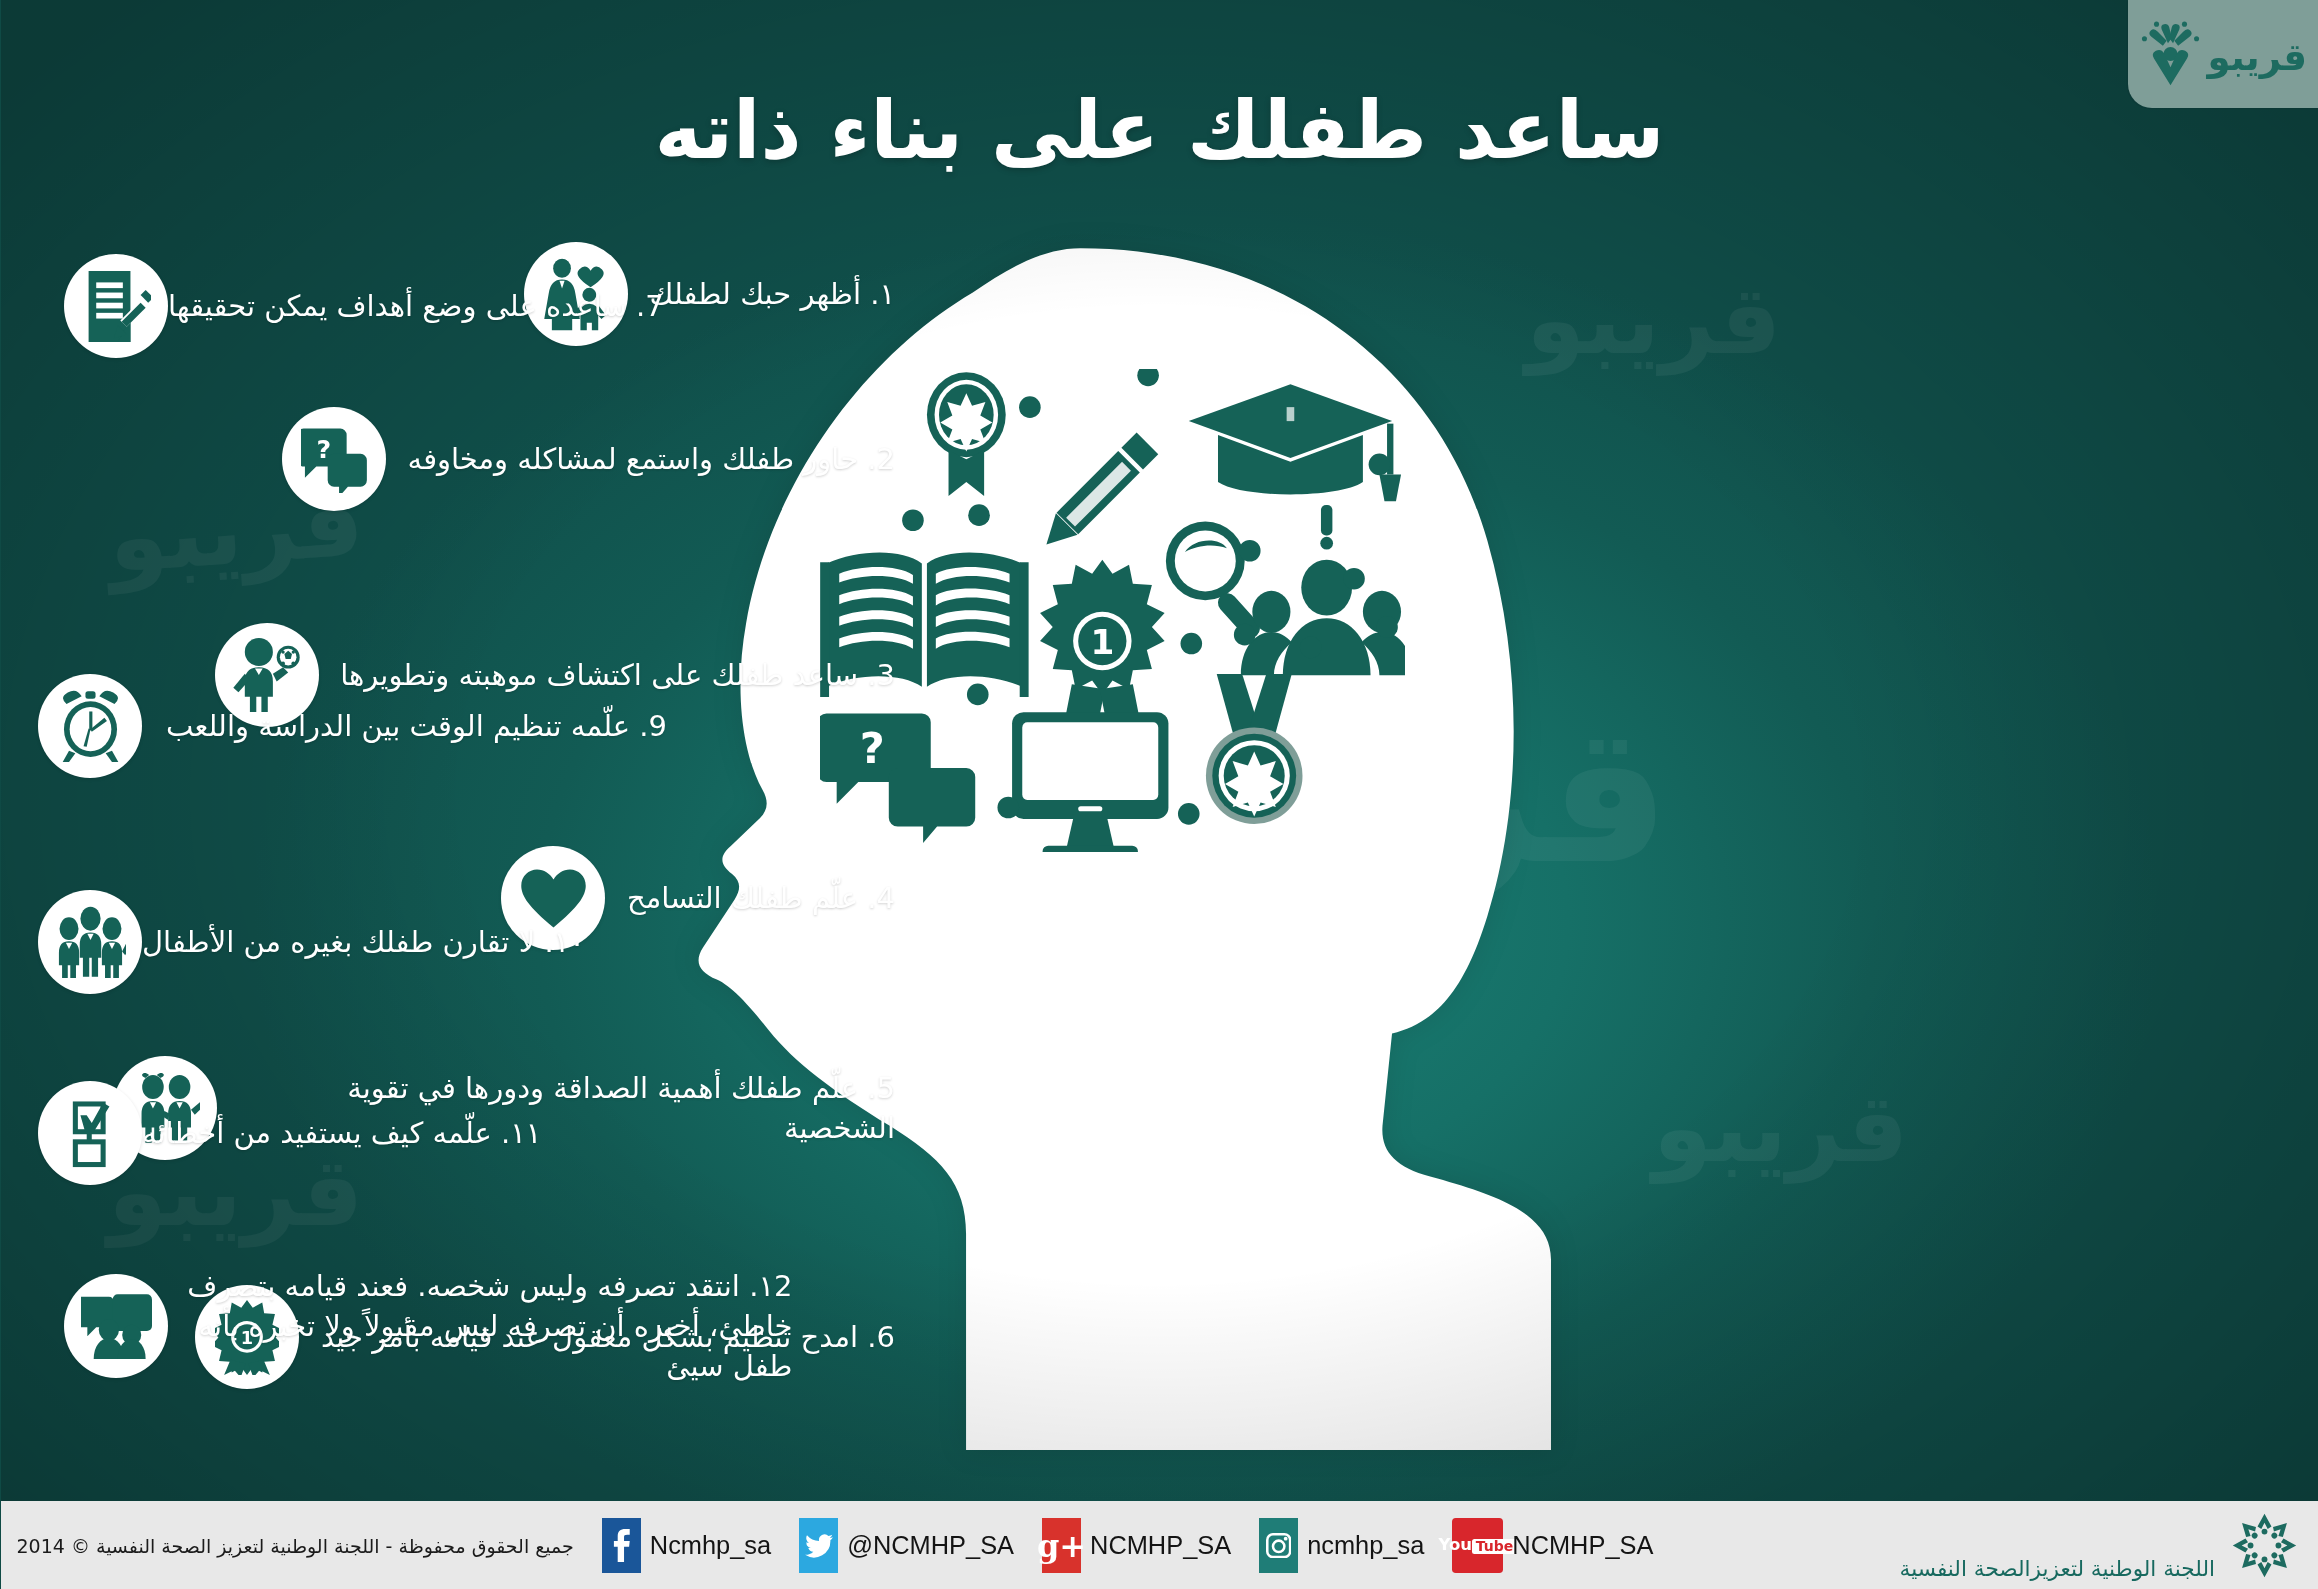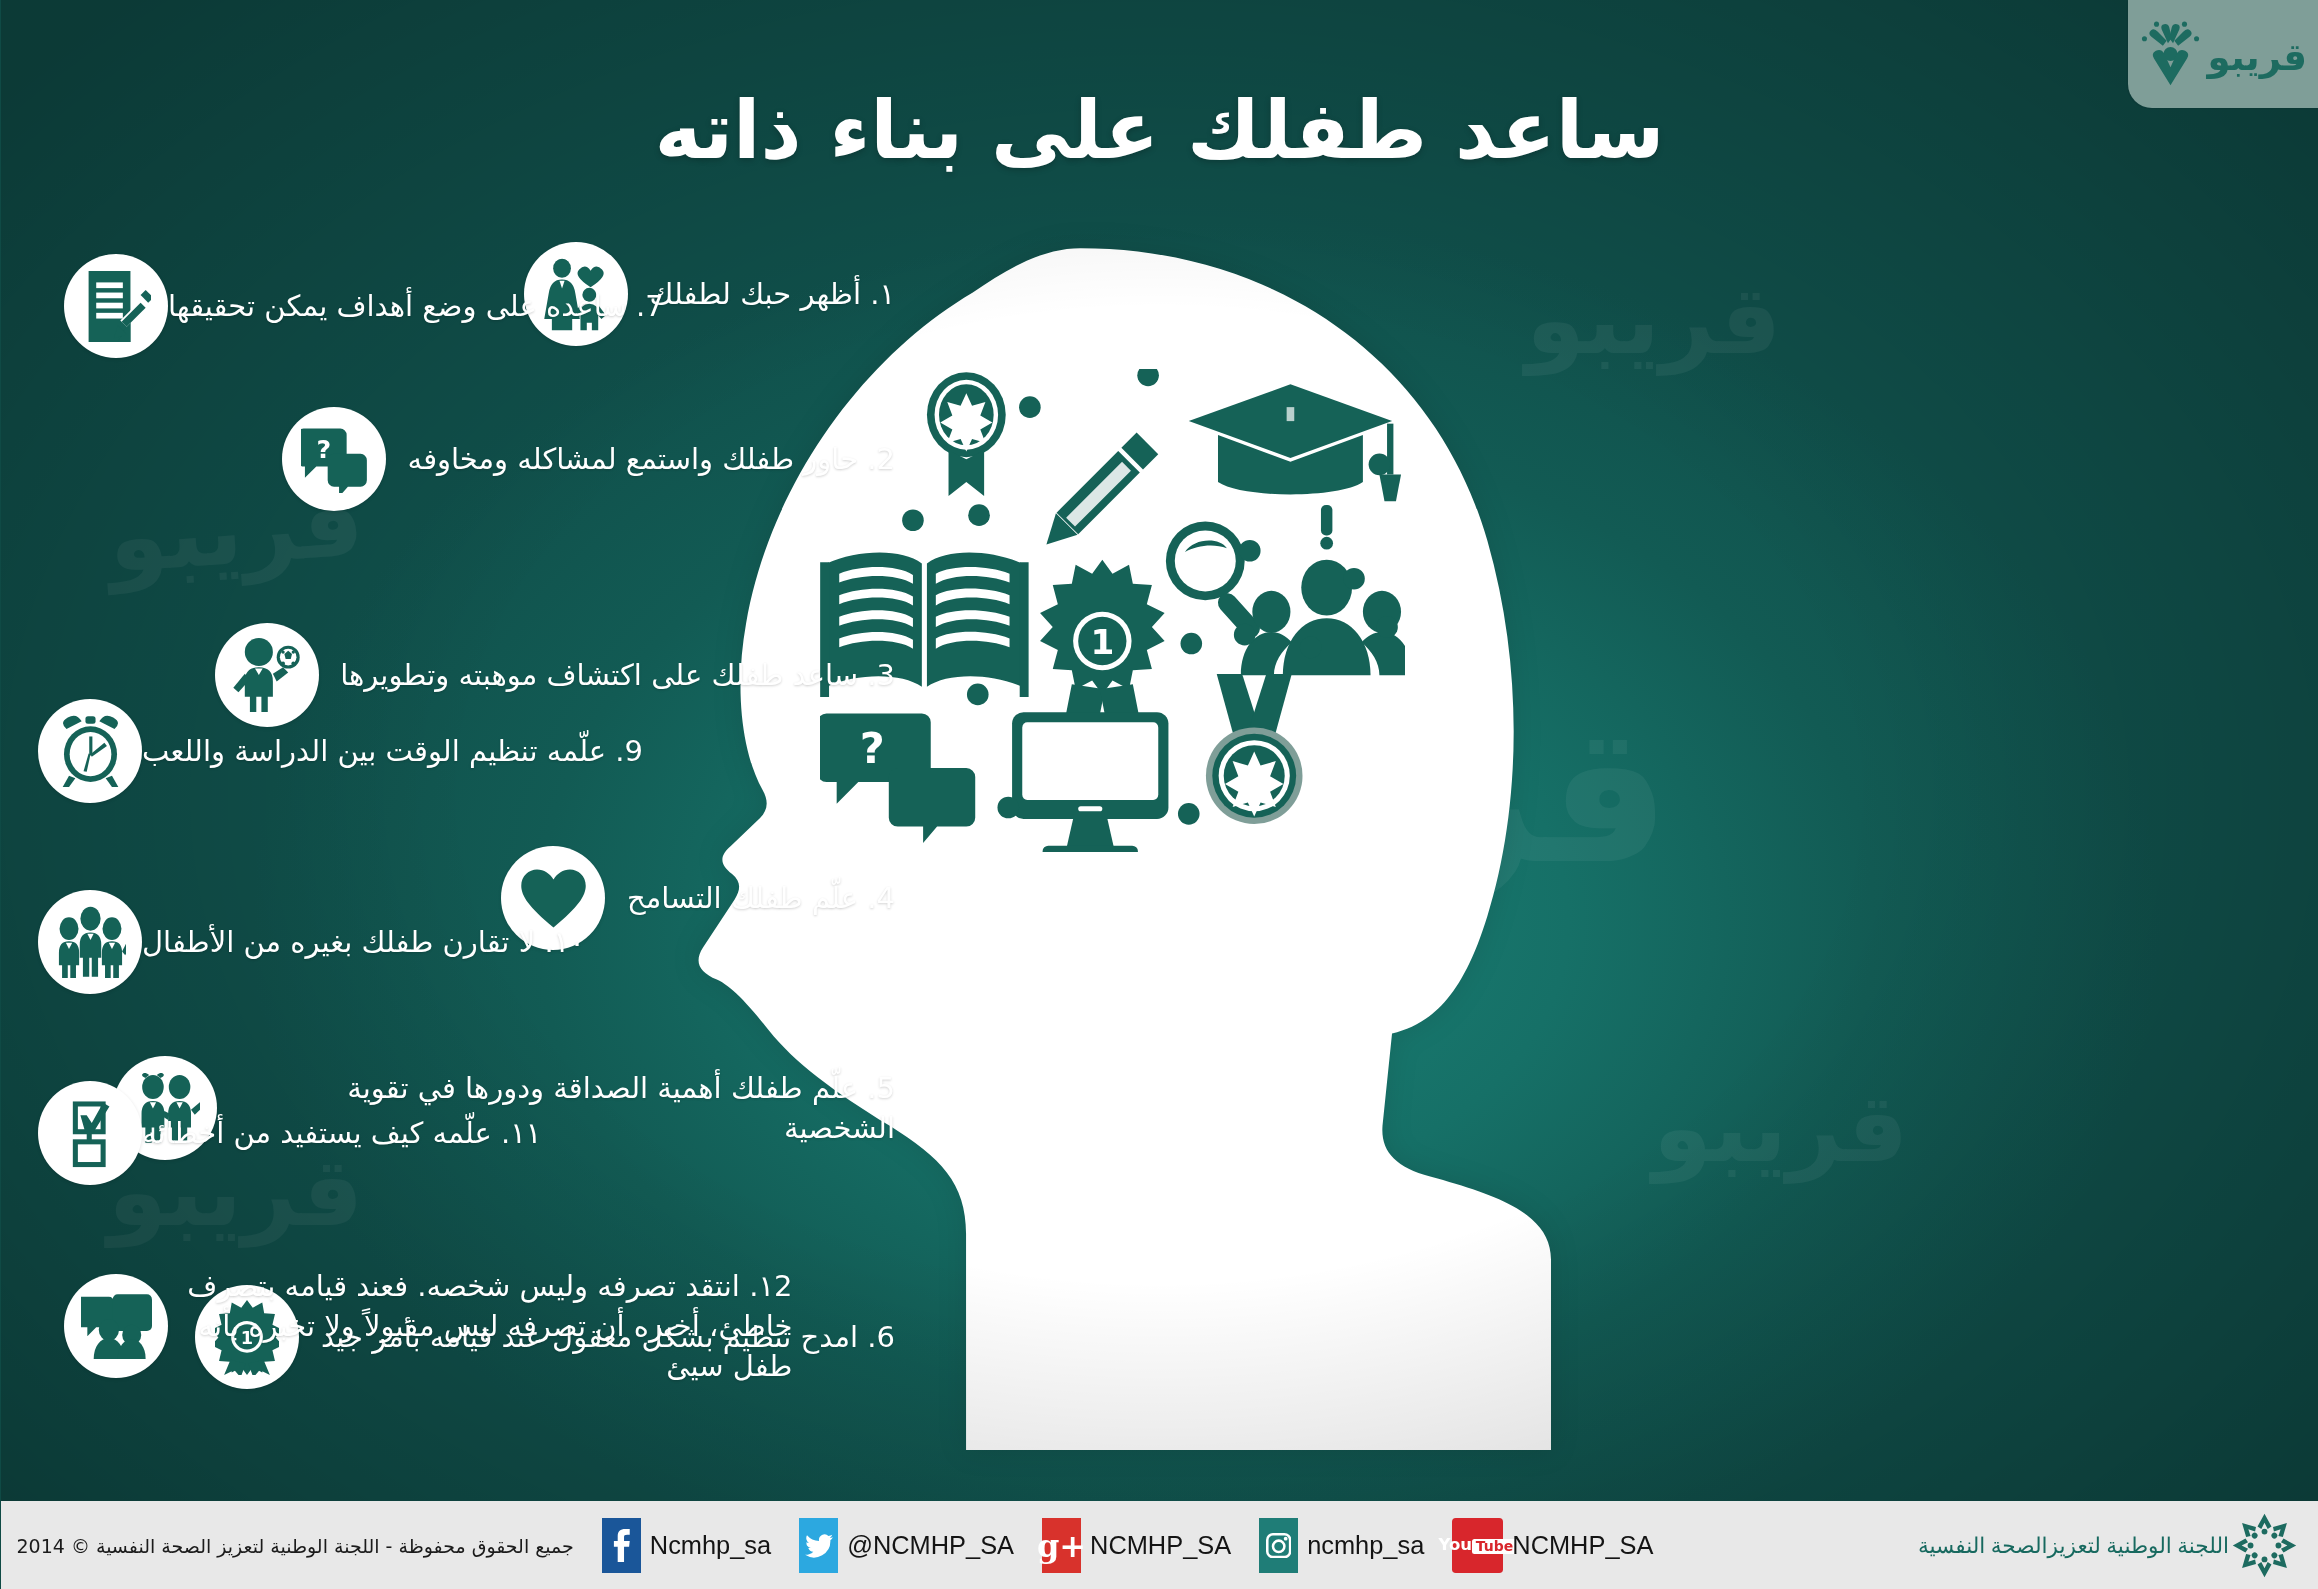--- a/index.html
+++ b/index.html
@@ -81,21 +81,21 @@
     font-size:19px;color:#1b1b1b;margin-left:16.5px;white-space:nowrap;direction:rtl;
     font-family:"DejaVu Sans","Liberation Sans",sans-serif;
   }
   .social{display:flex;align-items:center;margin-left:28px;}
   .social .sq{
     width:39px;height:55px;display:flex;align-items:center;justify-content:center;
     color:#fff;font-weight:700;font-size:29px;line-height:1;
   }
   .social .handle{font-size:25.4px;color:#141414;margin-left:9px;white-space:nowrap;
     font-family:"Liberation Sans",sans-serif;}
-  #ncmhp{display:flex;align-items:center;margin-left:auto;margin-right:19px;font-family:Liberation Serif, serif;}
+  #ncmhp{display:flex;align-items:flex-end;margin-left:auto;margin-right:19px;gap:14px;}
   #ncmhp .nm{font-size:21.6px;color:#17695f;direction:rtl;white-space:nowrap;}
   #ncmhp svg{display:block}
   .yt-box{width:51px;height:55px;background:#d8262c;border-radius:3.8px;display:flex;
      align-items:center;justify-content:center;color:#fff;}
   .yt-box .l1{font-size:16.5px;font-weight:700;line-height:1;}
   .yt-box .l2{font-size:14px;font-weight:700;background:#fff;color:#d8262c;
      border-radius:2.5px;padding:0.6px 3.8px;margin-top:1.9px;line-height:1.05;}
 </style>
 </head>
 <body>
@@ -392,21 +392,21 @@
         <path d="M62 80 l30-30 8 8 -30 30z"></path>
         <path d="M56 86 l14 14 -20 6z"></path>
         <path d="M92 38 l12 12 8-8 -12-12z"></path>
       </g>
         </svg>
     </div>
     <div class="txt"><span>7.</span> <span>ساعده على وضع أهداف يمكن تحقيقها</span></div>
   </div>
 
 
-  <div class="item left" style="top:699px;left:38px;width:706px;">
+  <div class="item left" style="top:674px;left:38px;width:706px;gap:24px;">
     <div class="bubble">
       <svg width="71" height="72" viewBox="0 0 112 114" aria-hidden="true">
           <g fill="#156257">
         <rect x="48" y="2" width="16" height="12" rx="4"></rect>
         <path d="M18 22 q-12-10 2-18 14-8 22 6z"></path>
         <path d="M94 22 q12-10 -2-18 -14-8 -22 6z"></path>
         <ellipse cx="56" cy="62" rx="42" ry="44"></ellipse>
         <ellipse cx="56" cy="62" rx="33" ry="35" fill="#ffffff"></ellipse>
         <path d="M54 34 l5 0 0 30 -5 0z"></path>
         <path d="M56 62 l22-18 4 5 -24 17z"></path>

